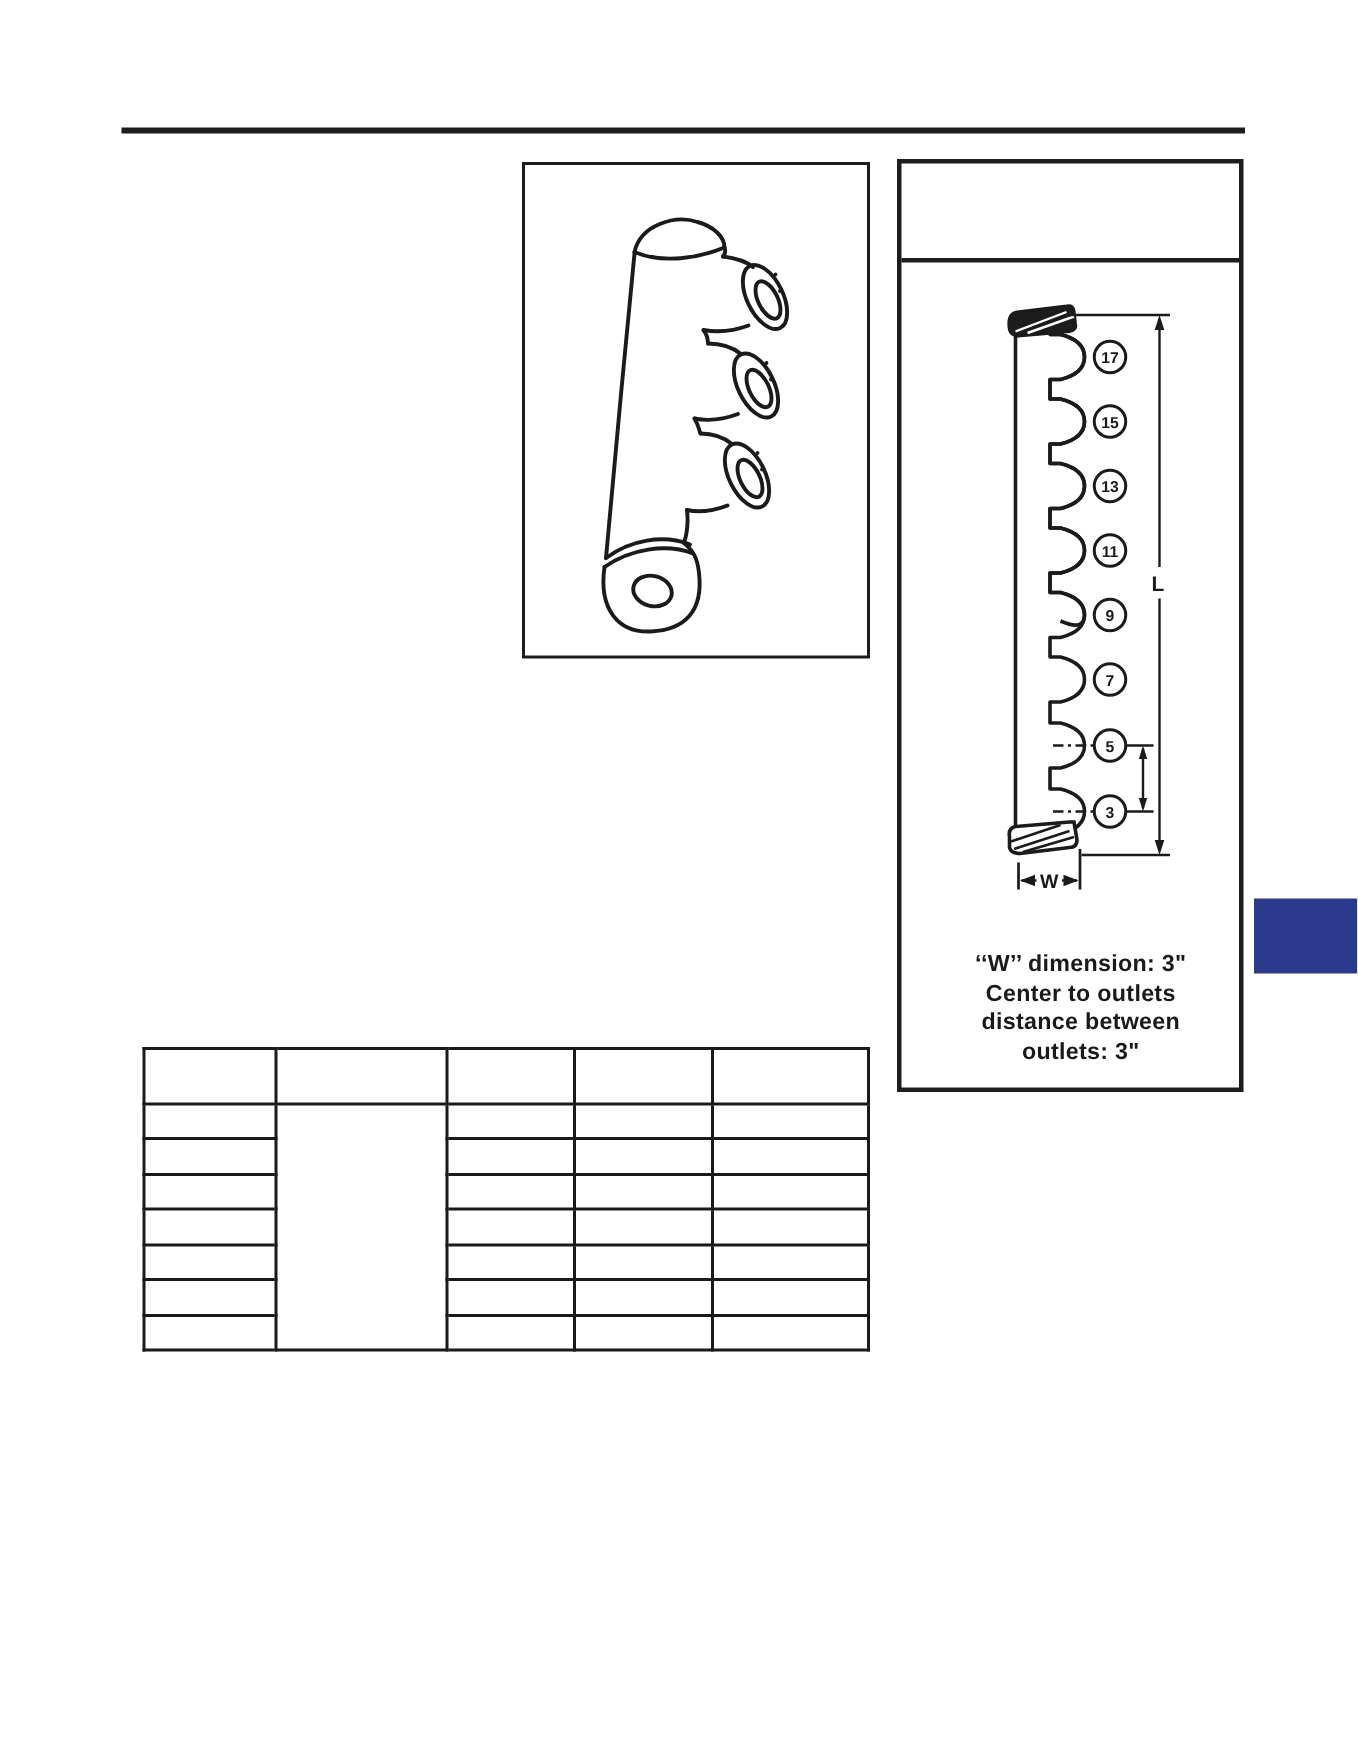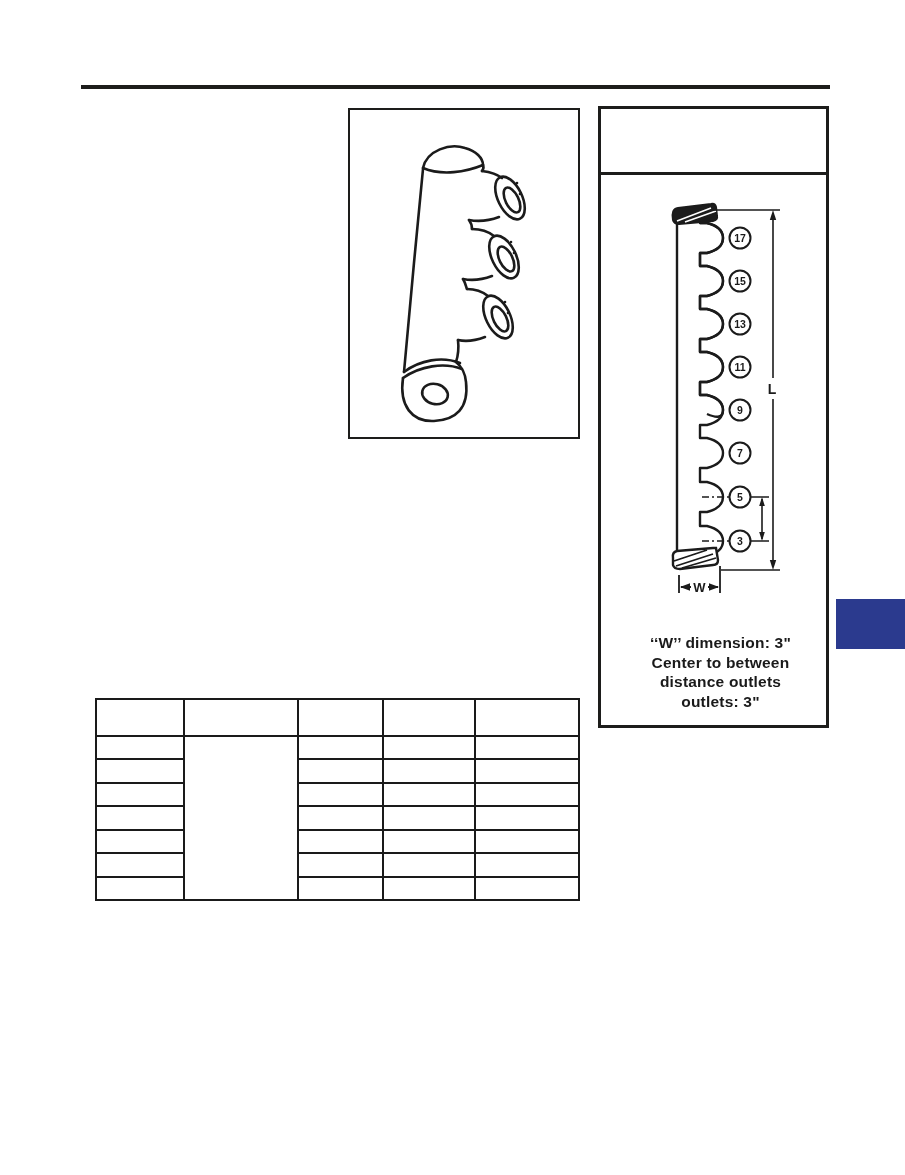--- a/index.html
+++ b/index.html
@@ -190,22 +190,22 @@
           </g>
         <g>
             <circle cx="139" cy="364" r="10.5" fill="#fff" stroke="#1b1b1b" stroke-width="2"></circle>
            <text x="139" y="368" font-size="10.5" font-weight="bold" text-anchor="middle" fill="#1b1b1b">3</text>
           </g>
       </g>
     </svg>
 
     <div class="rb-caption">
       <div>‘‘W’’ dimension: 3"</div>
-      <div>Center to between</div>
-      <div>distance outlets</div>
+      <div>Center to outlets</div>
+      <div>distance between</div>
       <div>outlets: 3"</div>
     </div>
   </div>
 
   <div class="navy-marker"></div>
 
   <table class="spec-table">
     <colgroup>
       <col style="width:88px">
         <col style="width:114px">

